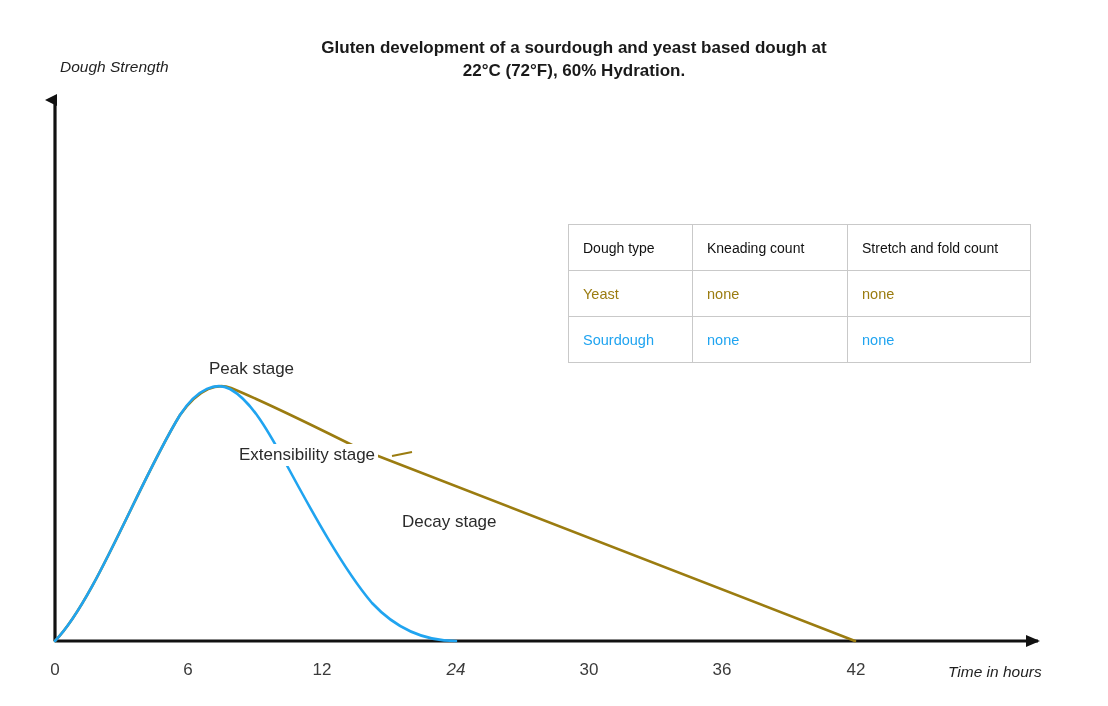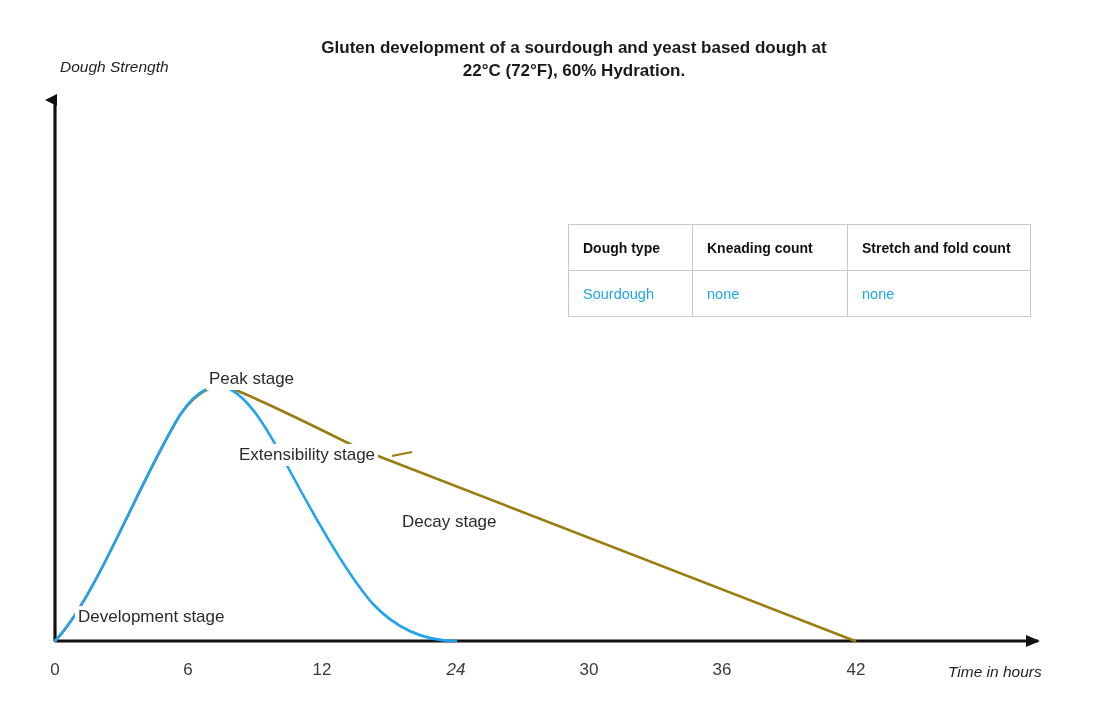--- a/index.html
+++ b/index.html
@@ -77,21 +77,21 @@
 
   
   .curve-label {
     position: absolute;
     font-size: 17px;
     color: #2b2b2b;
     white-space: nowrap;
     background: #ffffff;
     padding: 1px 3px;
   }
-  .label-peak          { left: 206px; top: 358px; margin-top: 10px; }
+  .label-peak          { left: 206px; top: 358px; }
   .label-extensibility { left: 236px; top: 444px; }
   .label-decay         { left: 399px; top: 511px; }
   .label-development   { left: 75px;  top: 606px; }
 
   
   #dough-table {
     position: absolute;
     left: 568px;
     top: 224px;
     width: 462px;
@@ -103,21 +103,21 @@
   #dough-table td {
     border: 1px solid #c9c9c9;
     height: 45px;
     padding: 0 14px;
     text-align: left;
     font-size: 14.5px;
     vertical-align: middle;
     overflow: hidden;
   }
   #dough-table th {
-    font-weight: bold;
+    font-weight: normal;
     color: #111111;
     font-size: 14px;
   }
   #dough-table col.c1 { width: 124px; }
   #dough-table col.c2 { width: 155px; }
   #dough-table col.c3 { width: 183px; }
   .row-yeast td      { color: #9b7c10; }
   .row-sourdough td  { color: #20a4f0; }
 </style>
 </head>
@@ -165,36 +165,40 @@
   <div class="tick-label" style="left:188px;">6</div>
   <div class="tick-label" style="left:322px;">12</div>
   <div class="tick-label" style="left:456px;font-style:italic;">24</div>
   <div class="tick-label" style="left:589px;">30</div>
   <div class="tick-label" style="left:722px;">36</div>
   <div class="tick-label" style="left:856px;">42</div>
 
   <div class="curve-label label-peak">Peak stage</div>
   <div class="curve-label label-extensibility">Extensibility stage</div>
   <div class="curve-label label-decay">Decay stage</div>
-  <div class="curve-label label-development">Development stage</div>
 
   <table id="dough-table">
     <colgroup>
       <col class="c1">
         <col class="c2">
         <col class="c3">
     </colgroup>
     <thead>
       <tr>
         <th>Dough type</th>
         <th>Kneading count</th>
         <th>Stretch and fold count</th>
       </tr>
     </thead>
     <tbody>
+      <tr class="row-yeast">
+        <td style="color: rgb(155, 124, 16);">Yeast</td>
+        <td style="color: rgb(155, 124, 16);">none</td>
+        <td style="color: rgb(155, 124, 16);">none</td>
+      </tr>
       <tr class="row-sourdough">
         <td style="color: rgb(32, 164, 240);">Sourdough</td>
         <td style="color: rgb(32, 164, 240);">none</td>
         <td style="color: rgb(32, 164, 240);">none</td>
       </tr>
     </tbody>
   </table>
 
 </div>
 

